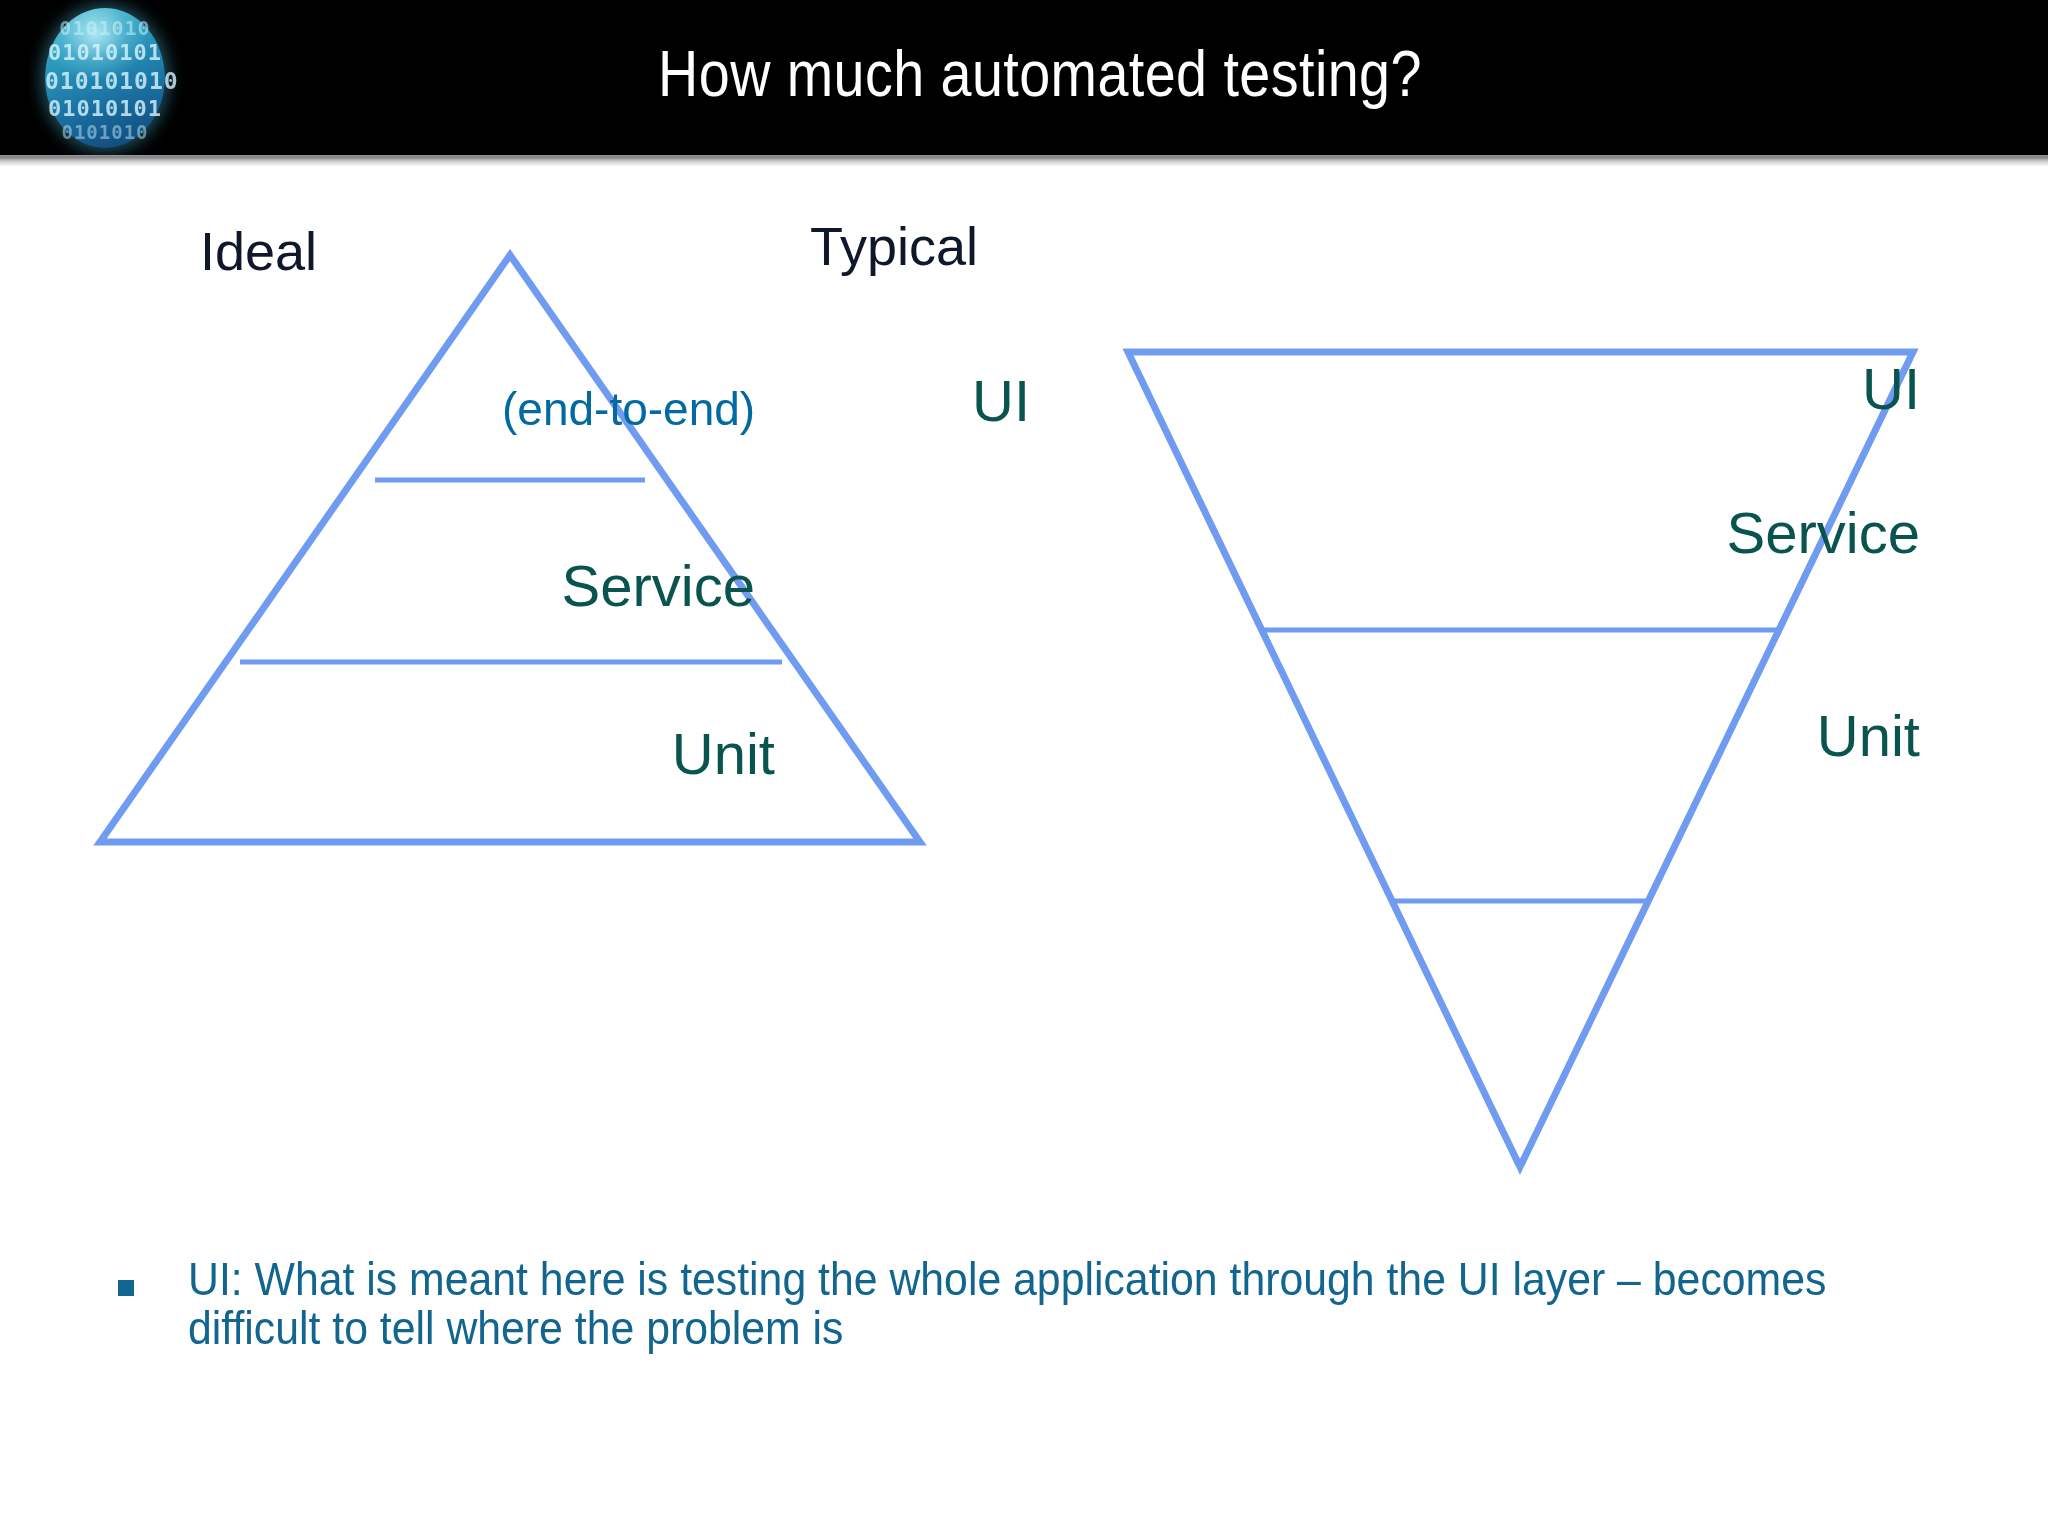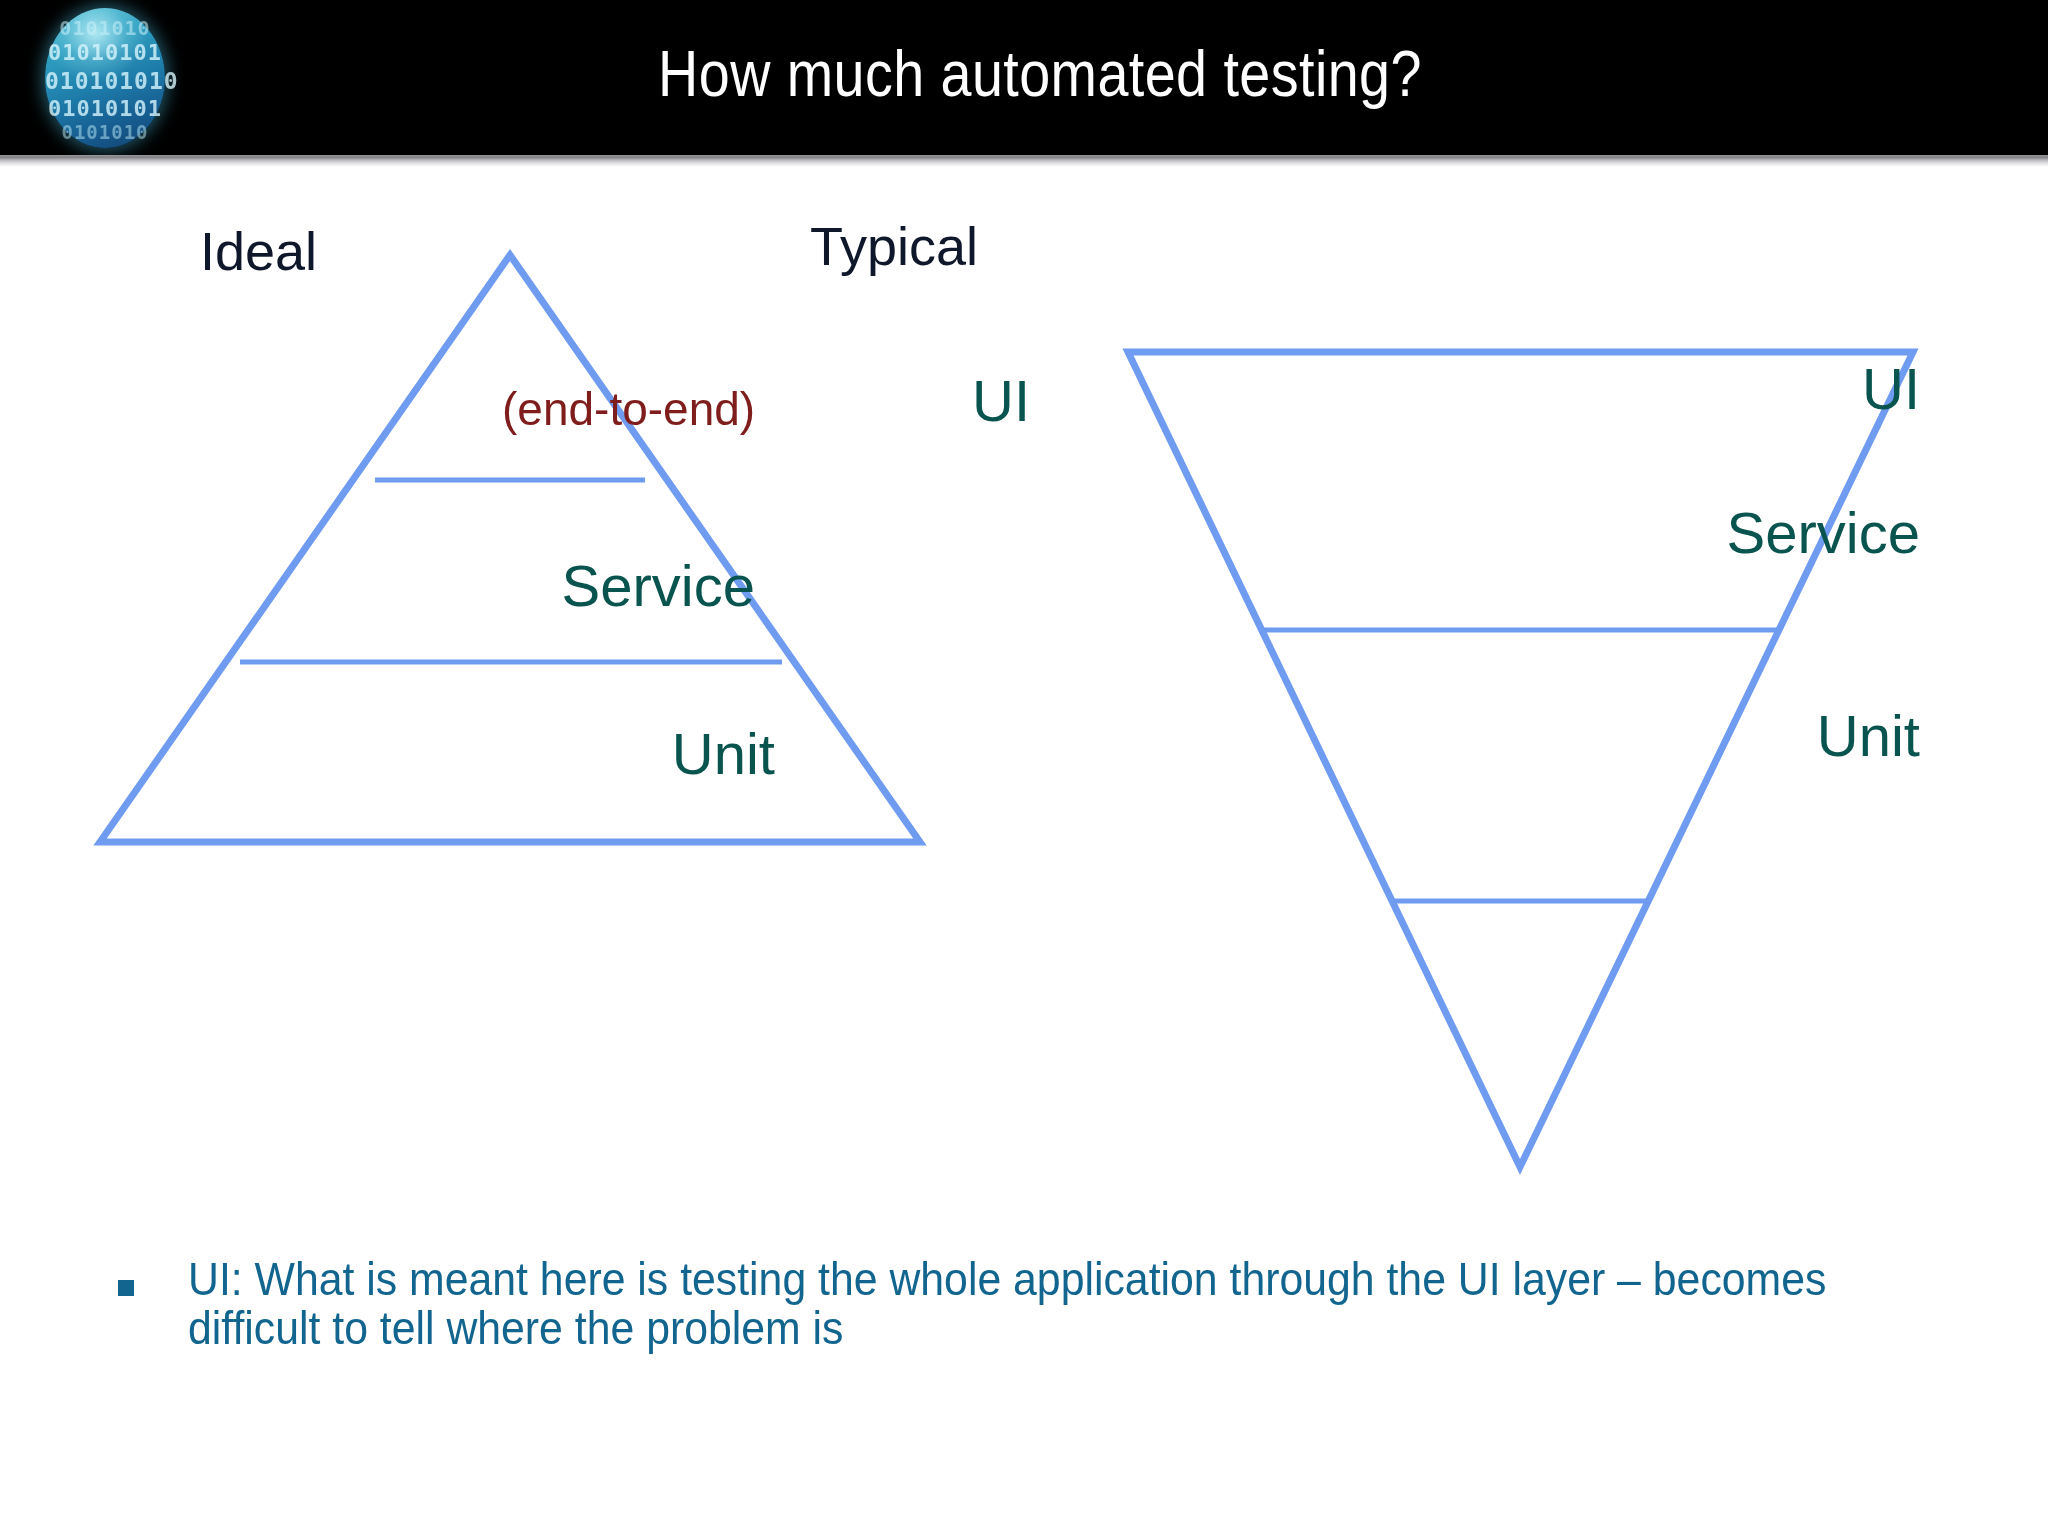--- a/index.html
+++ b/index.html
@@ -105,21 +105,21 @@
   .tier-label {
     position: absolute;
     color: #09544e;
     font-size: 58px;
     font-weight: 400;
     white-space: nowrap;
     text-align: right;
   }
   .tier-note {
     position: absolute;
-    color: #7f1d1d;
+    color: #0369a1;
     font-size: 46px;
     font-weight: 400;
     white-space: nowrap;
   }
 
   
   #ideal-ui      { left: 0px;  top: 200px; width: 1030px; }
   #ideal-note    { left: 502px; top: 215px; }
   #ideal-service { left: 0px;  top: 385px; width: 755px; }
   #ideal-unit    { left: 0px;  top: 553px; width: 775px; }

